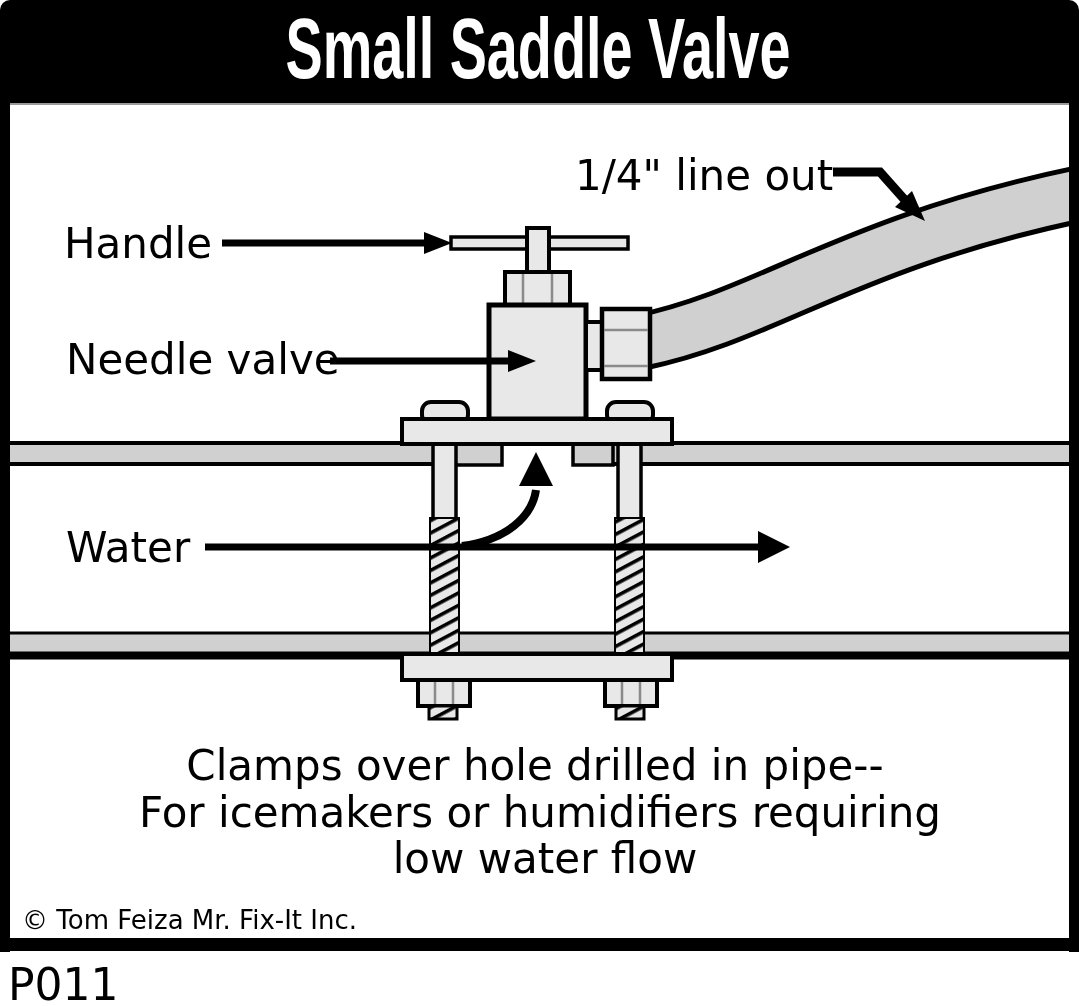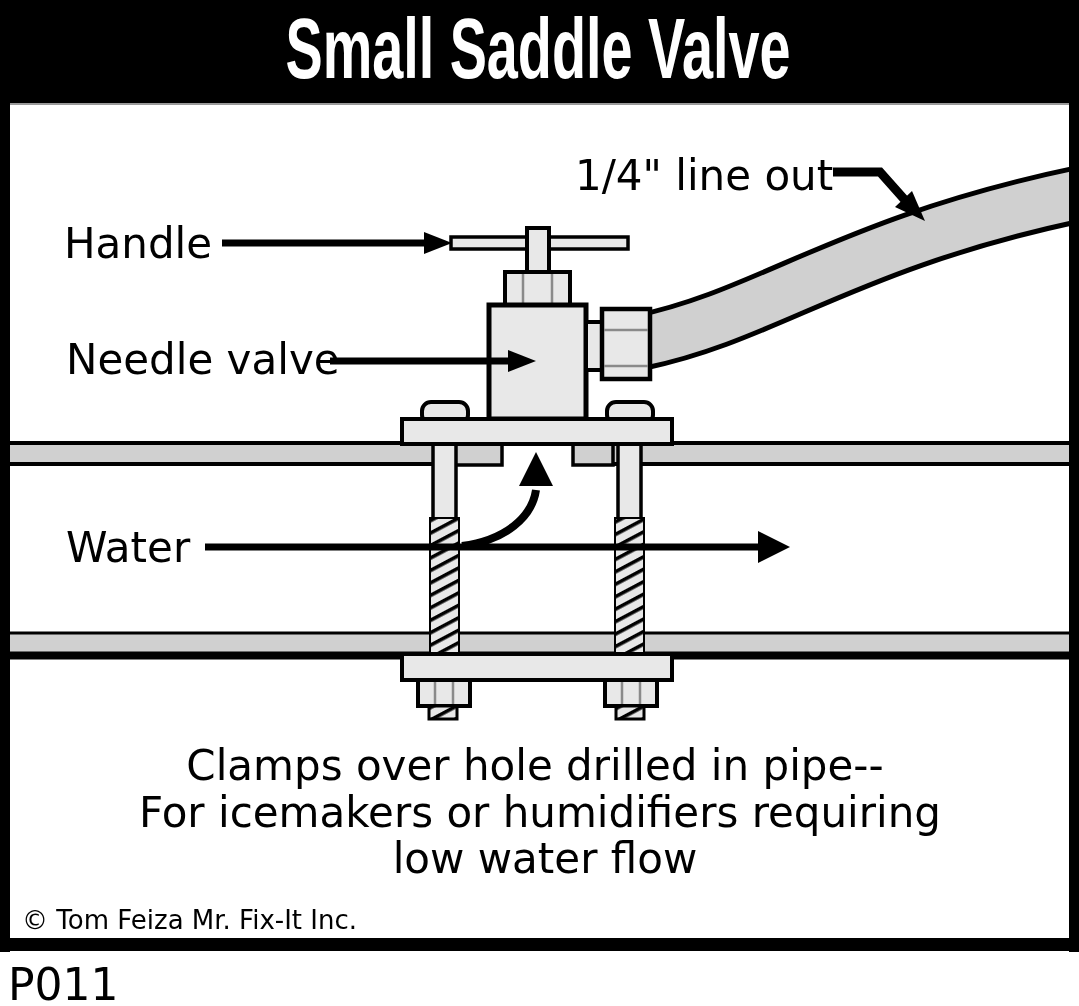--- a/index.html
+++ b/index.html
@@ -1,16 +1,16 @@
 <!DOCTYPE html>
 <html><head>
 <meta charset="utf-8">
 <style>
   html,body{margin:0;padding:0;background:#ffffff;}
-  .stage{position:relative;width:1079px;height:1006px;background:#ffffff;overflow:hidden;}
+  .stage{position:relative;width:1079px;height:1006px;background:#ffffff;overflow:hidden;border-radius:10px;}
   svg{display:block;}
   text{font-family:"DejaVu Sans",sans-serif;fill:#000;}
   .title-text{font-family:"Liberation Sans",sans-serif;font-weight:bold;fill:#ffffff;}
   .hand{font-family:"DejaVu Sans",sans-serif;}
 </style>
 </head>
 <body>
 
 <div class="stage">
 <svg width="1079" height="1006" viewBox="0 0 1079 1006" xmlns="http://www.w3.org/2000/svg">

